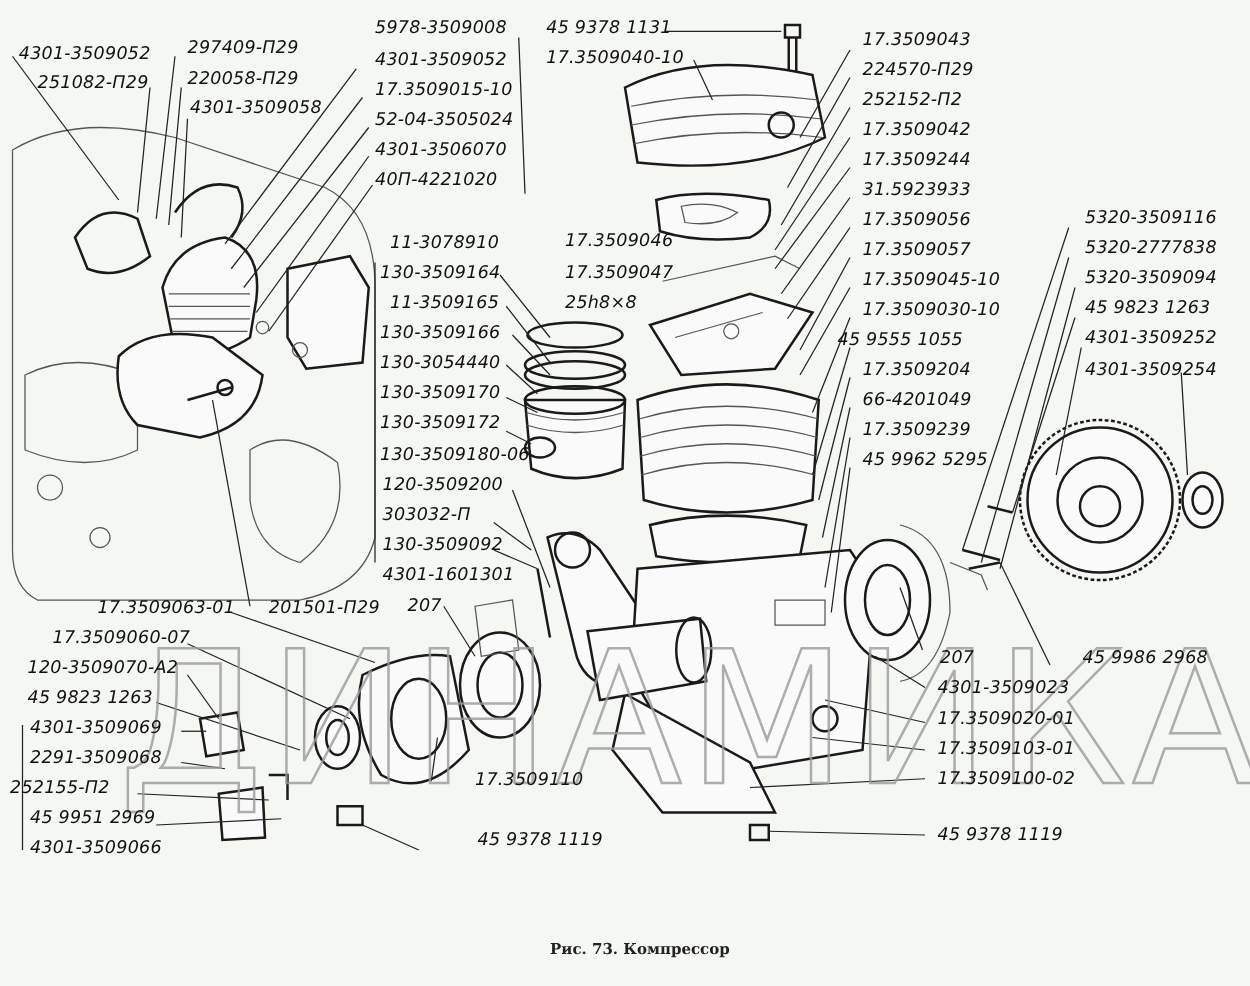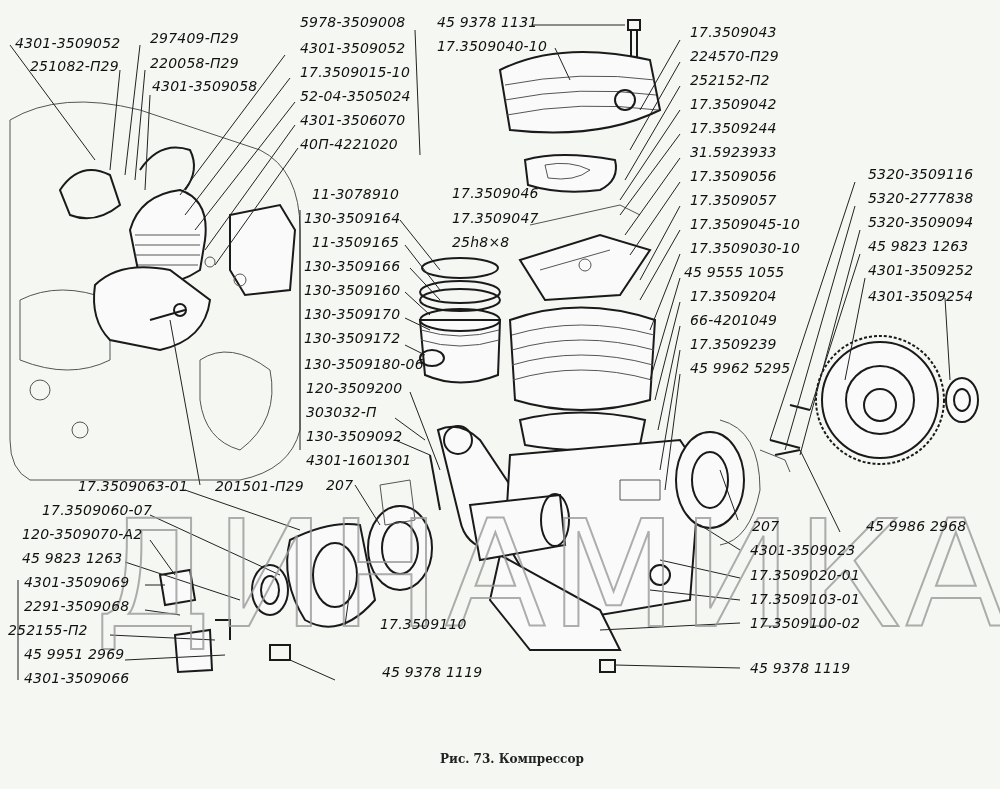--- a/index.html
+++ b/index.html
@@ -211,21 +211,21 @@
 <div class="lbl" style="left:300px;top:112px">4301-3506070</div>
 <div class="lbl" style="left:300px;top:136px">40П-4221020</div>
 
 <div class="lbl" style="left:437px;top:14px">45 9378 1131</div>
 <div class="lbl" style="left:437px;top:38px">17.3509040-10</div>
 
 <div class="lbl" style="left:312px;top:186px">11-3078910</div>
 <div class="lbl" style="left:304px;top:210px">130-3509164</div>
 <div class="lbl" style="left:312px;top:234px">11-3509165</div>
 <div class="lbl" style="left:304px;top:258px">130-3509166</div>
-<div class="lbl" style="left:304px;top:282px">130-3509160</div>
+<div class="lbl" style="left:304px;top:282px">130-3054440</div>
 <div class="lbl" style="left:304px;top:306px">130-3509170</div>
 <div class="lbl" style="left:304px;top:330px">130-3509172</div>
 <div class="lbl" style="left:304px;top:356px">130-3509180-06</div>
 <div class="lbl" style="left:306px;top:380px">120-3509200</div>
 <div class="lbl" style="left:306px;top:404px">303032-П</div>
 <div class="lbl" style="left:306px;top:428px">130-3509092</div>
 <div class="lbl" style="left:306px;top:452px">4301-1601301</div>
 <div class="lbl" style="left:326px;top:477px">207</div>
 
 <div class="lbl" style="left:452px;top:185px">17.3509046</div>
@@ -235,21 +235,21 @@
 <div class="lbl" style="left:690px;top:24px">17.3509043</div>
 <div class="lbl" style="left:690px;top:48px">224570-П29</div>
 <div class="lbl" style="left:690px;top:72px">252152-П2</div>
 <div class="lbl" style="left:690px;top:96px">17.3509042</div>
 <div class="lbl" style="left:690px;top:120px">17.3509244</div>
 <div class="lbl" style="left:690px;top:144px">31.5923933</div>
 <div class="lbl" style="left:690px;top:168px">17.3509056</div>
 <div class="lbl" style="left:690px;top:192px">17.3509057</div>
 <div class="lbl" style="left:690px;top:216px">17.3509045-10</div>
 <div class="lbl" style="left:690px;top:240px">17.3509030-10</div>
-<div class="lbl" style="left:684px;top:264px">45 9555 1055</div>
+<div class="lbl" style="left:670px;top:264px">45 9555 1055</div>
 <div class="lbl" style="left:690px;top:288px">17.3509204</div>
 <div class="lbl" style="left:690px;top:312px">66-4201049</div>
 <div class="lbl" style="left:690px;top:336px">17.3509239</div>
 <div class="lbl" style="left:690px;top:360px">45 9962 5295</div>
 
 <div class="lbl" style="left:868px;top:166px">5320-3509116</div>
 <div class="lbl" style="left:868px;top:190px">5320-2777838</div>
 <div class="lbl" style="left:868px;top:214px">5320-3509094</div>
 <div class="lbl" style="left:868px;top:238px">45 9823 1263</div>
 <div class="lbl" style="left:868px;top:262px">4301-3509252</div>

